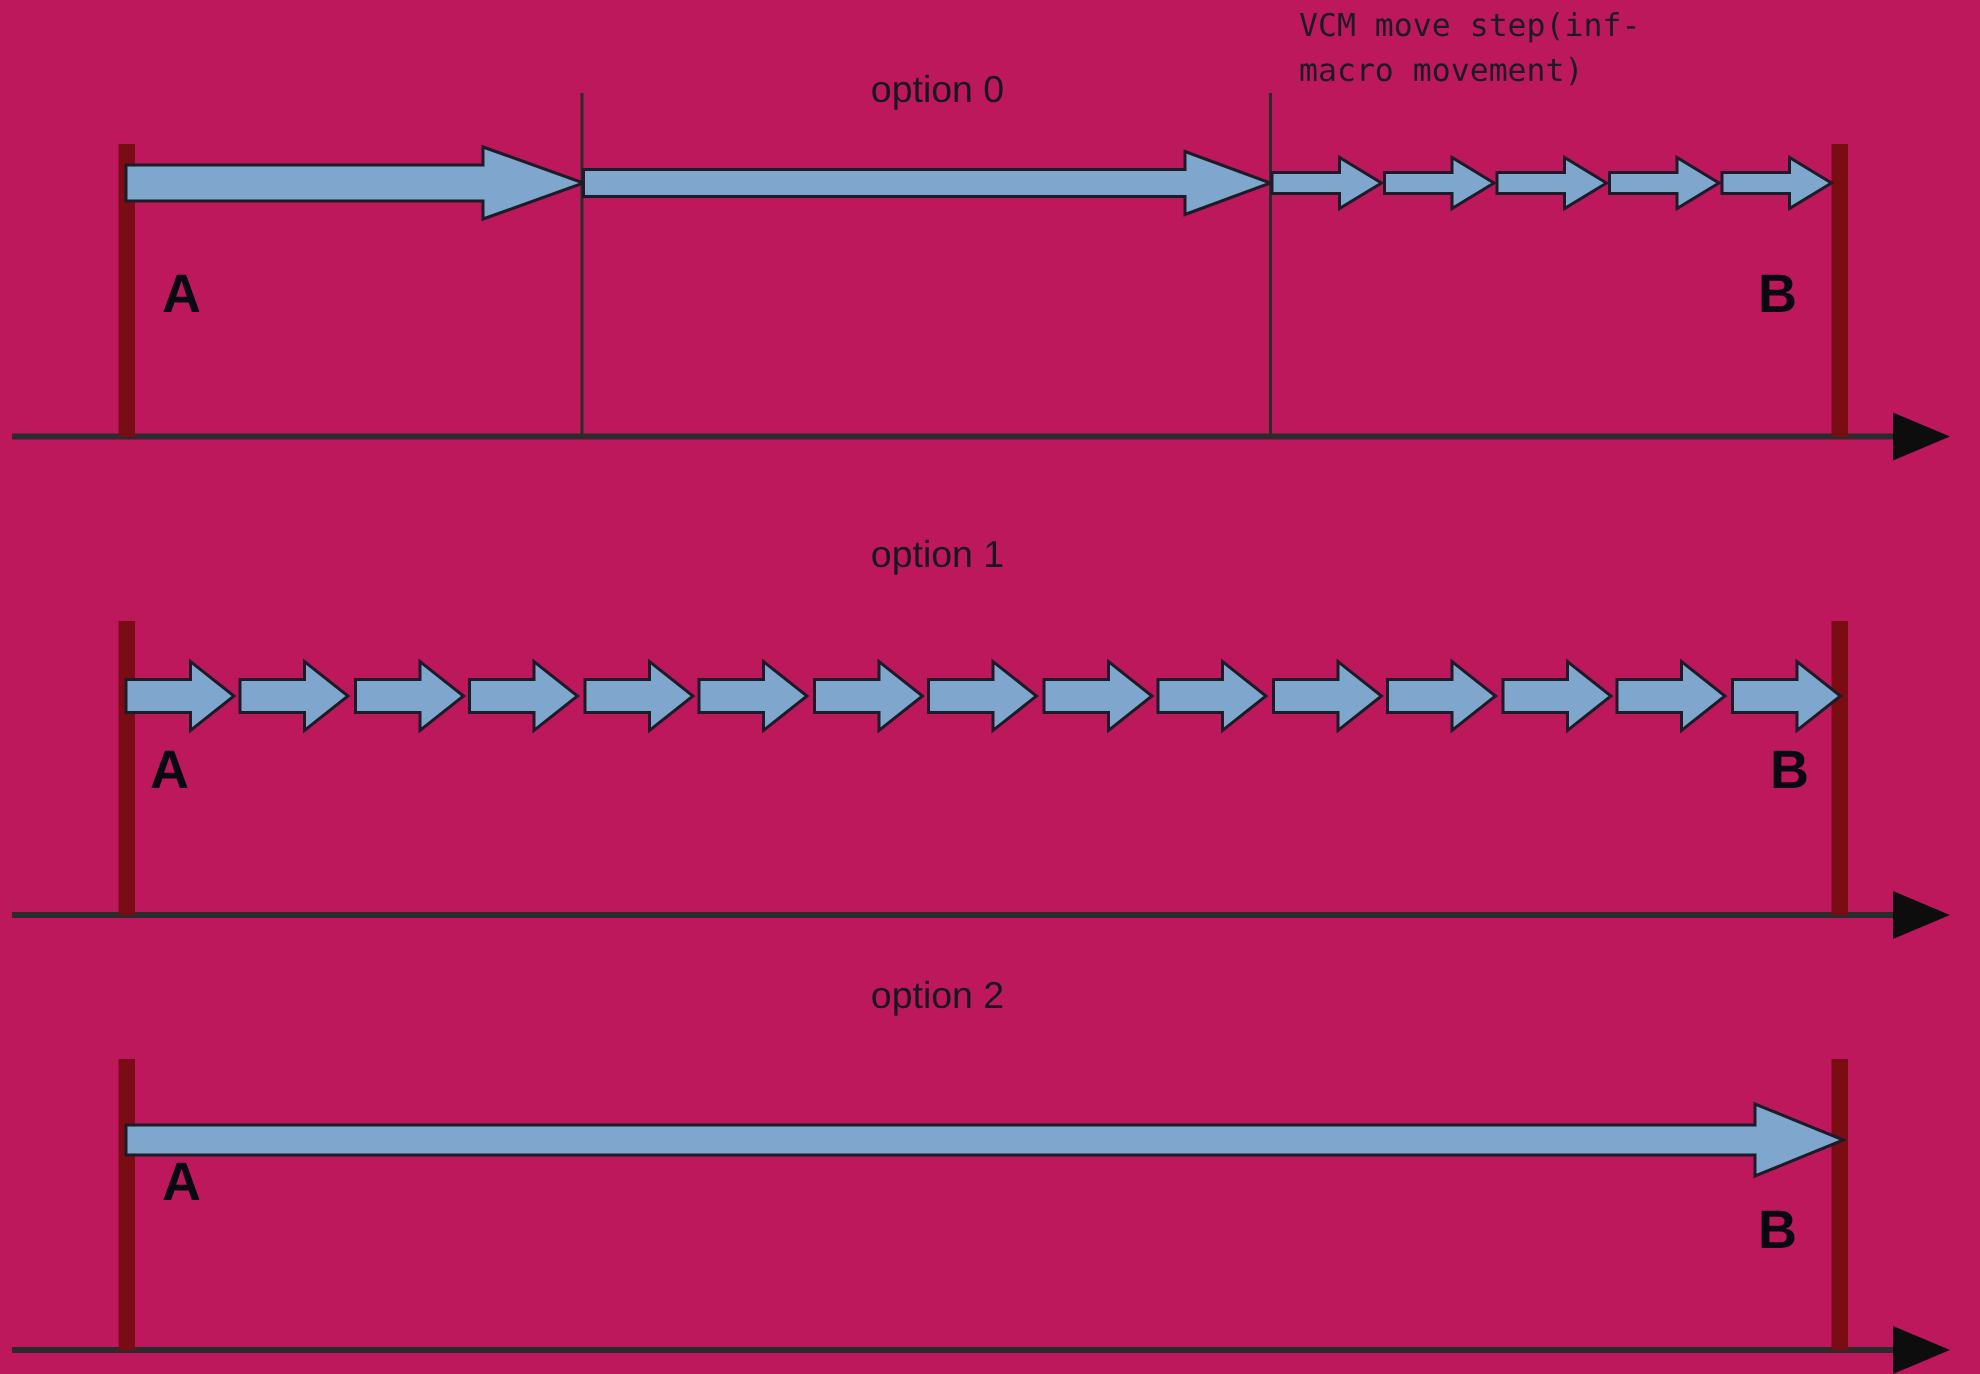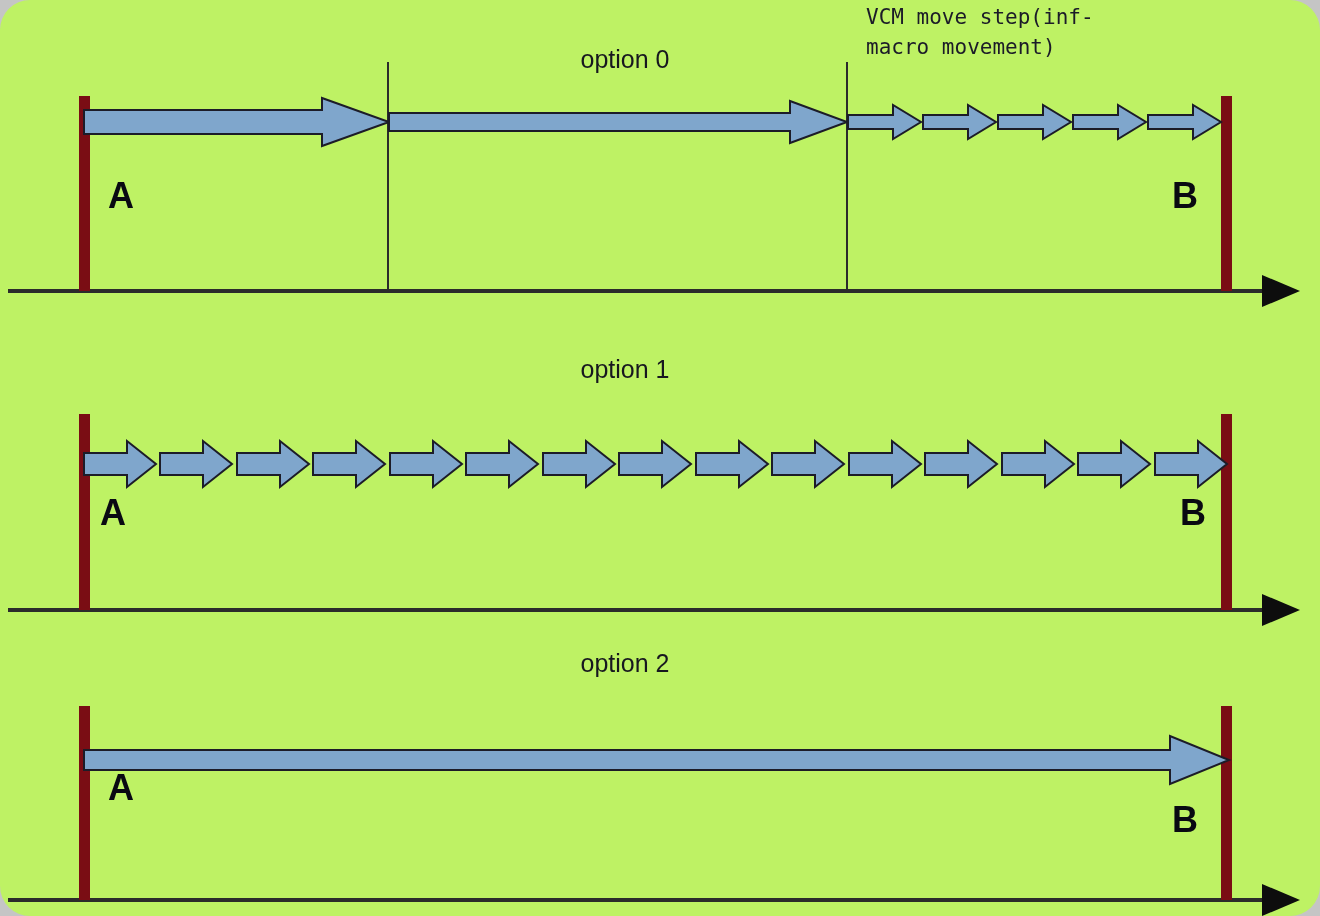--- a/index.html
+++ b/index.html
@@ -10,22 +10,21 @@
   body {
     width: 1320px;
     height: 916px;
     overflow: hidden;
     font-family: "Liberation Sans", sans-serif;
   }
   #stage {
     position: relative;
     width: 1320px;
     height: 916px;
-    background: #bef264;
-    border-radius: 30px;
+    background: #be185d;
   }
   #stage svg {
     position: absolute;
     top: 0;
     left: 0;
   }
   .note-text {
     font-family: "DejaVu Sans Mono", monospace;
     font-size: 21px;
     fill: #1b1b28;

